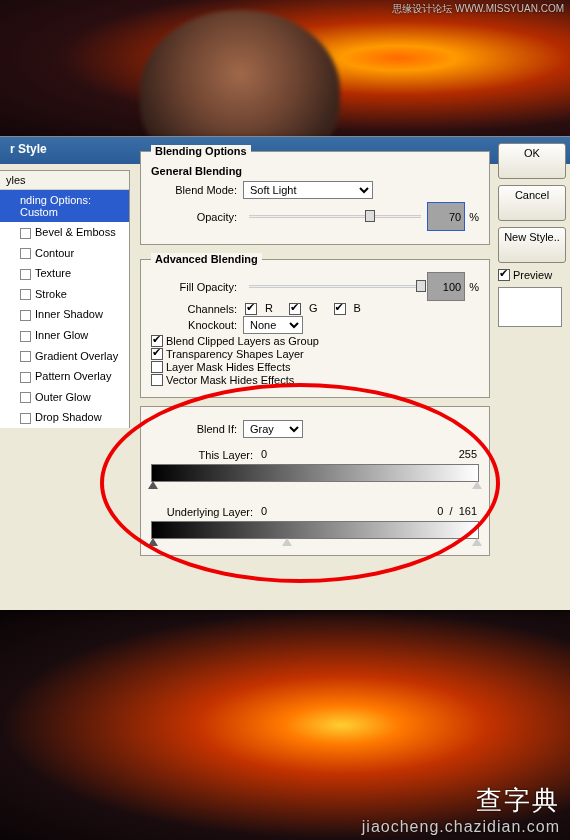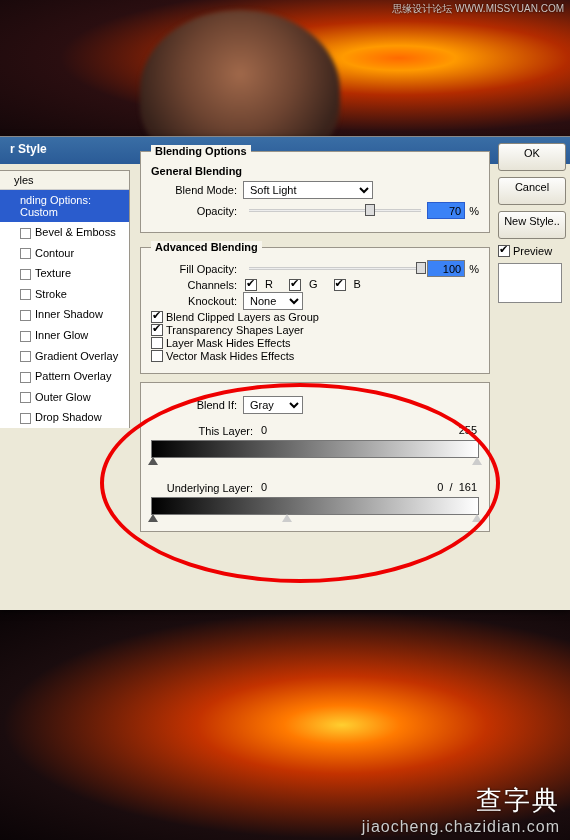--- a/index.html
+++ b/index.html
@@ -35,21 +35,21 @@
   }
   .titlebar {
     height: 27px; background: linear-gradient(#3a6ea5, #2a5b97);
     color: #fff; font-weight: bold; font-size: 12px;
     padding: 5px 10px;
   }
   .sidebar {
     position:absolute; left:0; top:33px; width:130px;
     background:#fff; border:1px solid #9a958a; border-left:none; border-bottom:none;
   }
-  .sb-head { padding:3px 14px; background:#f5f3e9; border-bottom:1px solid #ccc; }
+  .sb-head { padding:3px 6px; background:#f5f3e9; border-bottom:1px solid #ccc; }
   .sb-item { padding:4px 6px 4px 20px; border-bottom:0; color:#000; }
   .sb-item.sel { background:#2a5ccd; color:#fff; }
   .sb-check { display:inline-block; width:11px; height:11px; border:1px solid #888; margin-right:4px; vertical-align:middle; background:#fff; }
   .main {
     position:absolute; left:140px; top:8px; right:80px; bottom:10px;
   }
   fieldset {
     border:1px solid #9a958a; background:#f7f5ed; margin-bottom:8px; padding:6px 10px 10px 10px;
     position:relative;
   }
@@ -64,21 +64,21 @@
   }
   .slider {
     position:relative; height:14px; flex:1; margin:0 6px;
     background:linear-gradient(#bbb,#eee,#bbb); height:3px; align-self:center;
   }
   .slider .knob {
     position:absolute; top:-5px; width:10px; height:12px; background:#ddd;
     border:1px solid #555; transform:translateX(-50%);
   }
   .numbox {
-    width:38px; height:17px; border:1px solid #2a5ccd; background:#3b82f6;
+    width:38px; height:29px; border:1px solid #2a5ccd; background:#a3a3a3;
     text-align:right; padding:0 3px; font-family:inherit; font-size:11px;
   }
   .pct { margin-left:4px; }
   .chk { width:12px; height:12px; border:1px solid #555; background:#fff; display:inline-block;
          margin-right:3px; vertical-align:middle; position:relative; }
   .chk.on::after { content:"✔"; position:absolute; top:-3px; left:0; font-size:11px; color:#000; }
   .chanrow span { margin-right:8px; }
   .optrow { margin-left:70px; }
   .advopts .row { margin:1px 0; }
   .gradbar {
@@ -92,21 +92,21 @@
   }
   .gradbar .tri.white { border-bottom-color:#ccc; }
   .gradlabels { display:flex; justify-content:space-between; padding:0 2px; margin-bottom:1px; }
   .blendif-area { position:relative; padding:4px 0 6px 0; }
   .ellipse {
     position:absolute; border:4px solid #e00; border-radius:50%;
     pointer-events:none;
   }
   .rightcol { position:absolute; right:0; top:6px; width:72px; padding-right:4px; }
   .btn {
-    display:block; width:68px; height:28px; margin-bottom:6px;
+    display:block; width:68px; height:36px; margin-bottom:6px;
     background:linear-gradient(#fdfdfc,#e7e4d7); border:1px solid #8a867a;
     border-radius:3px; text-align:center; line-height:18px; cursor:pointer;
   }
   .prevbox { width:64px; height:40px; border:1px solid #888; background:#fff; margin-top:6px; }
 </style>
 </head>
 <body>
 
 <div class="bg-top"></div>
 <div class="bg-bot"></div>

